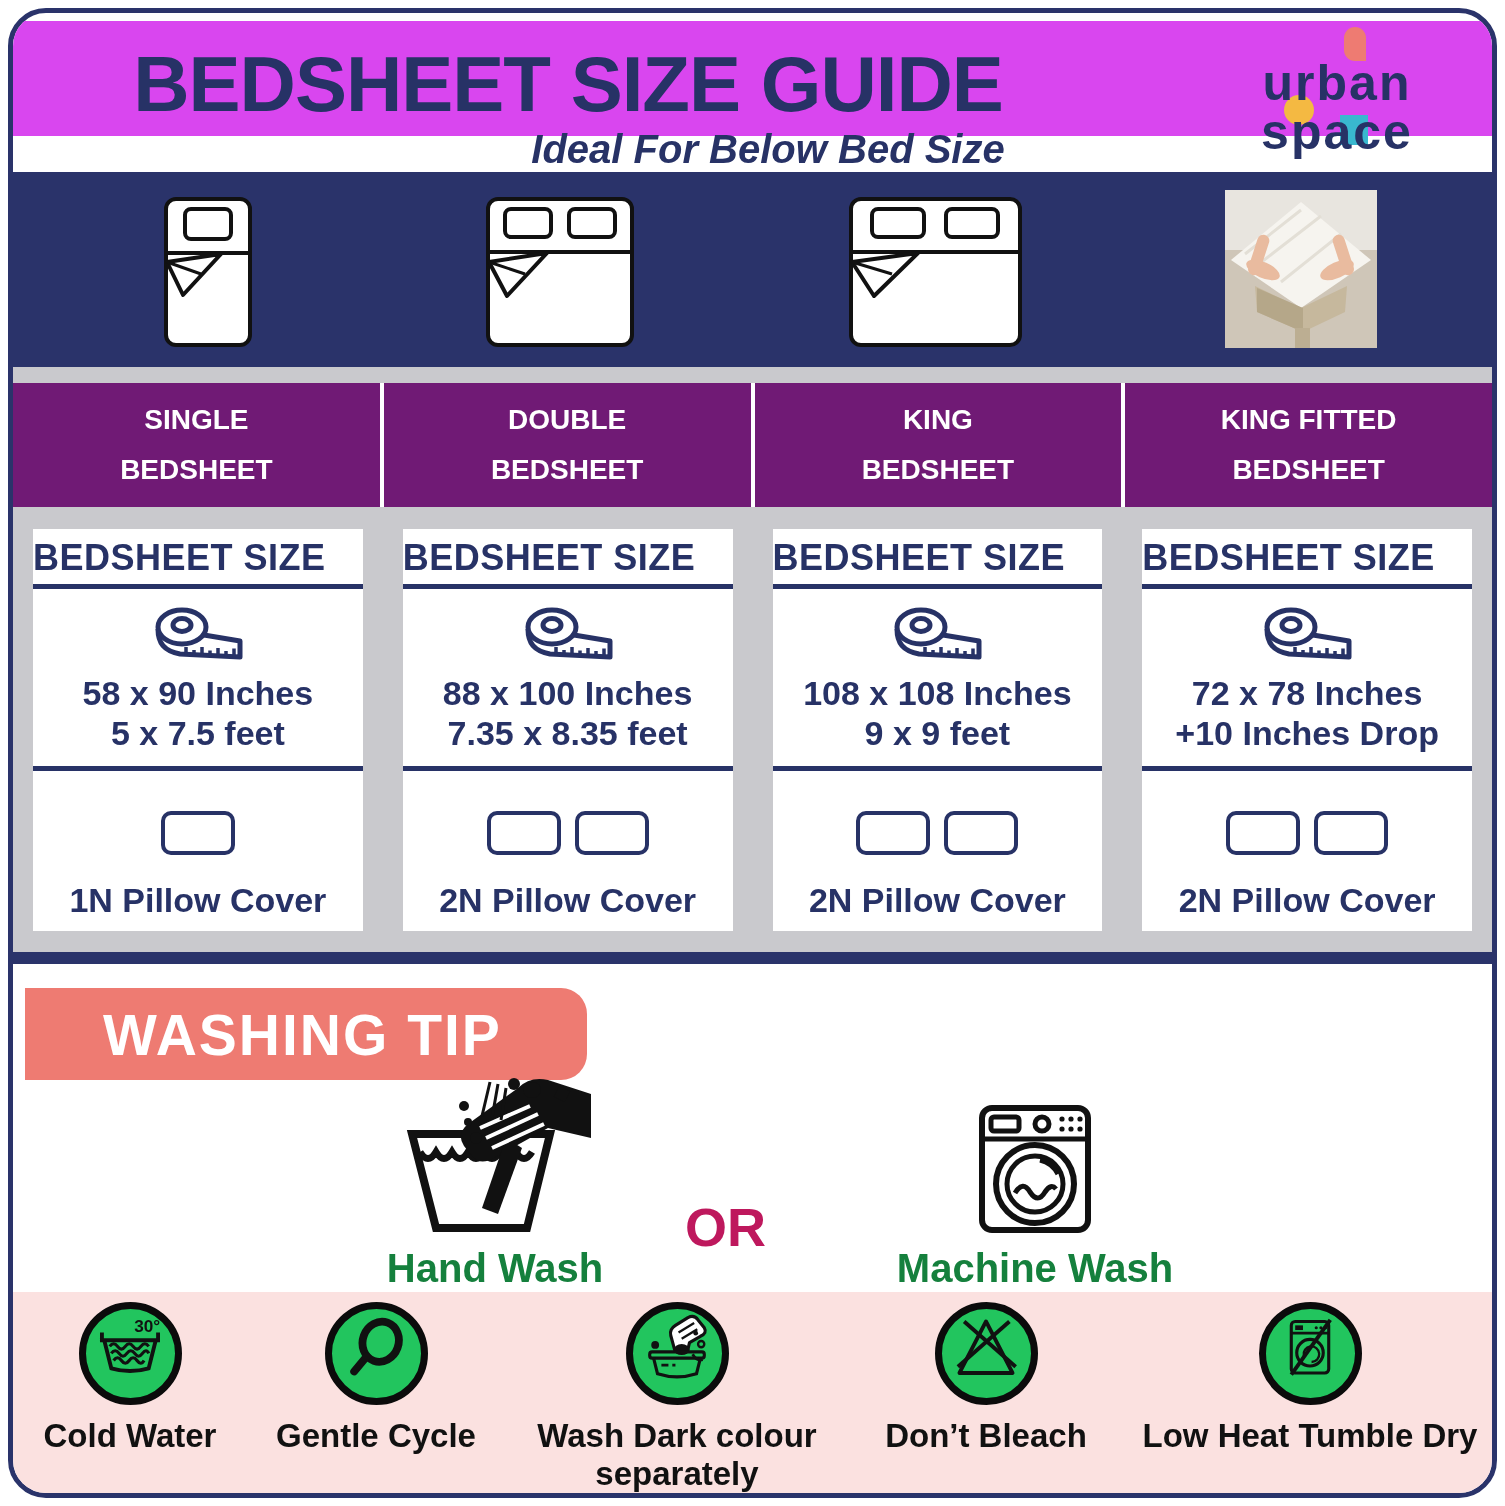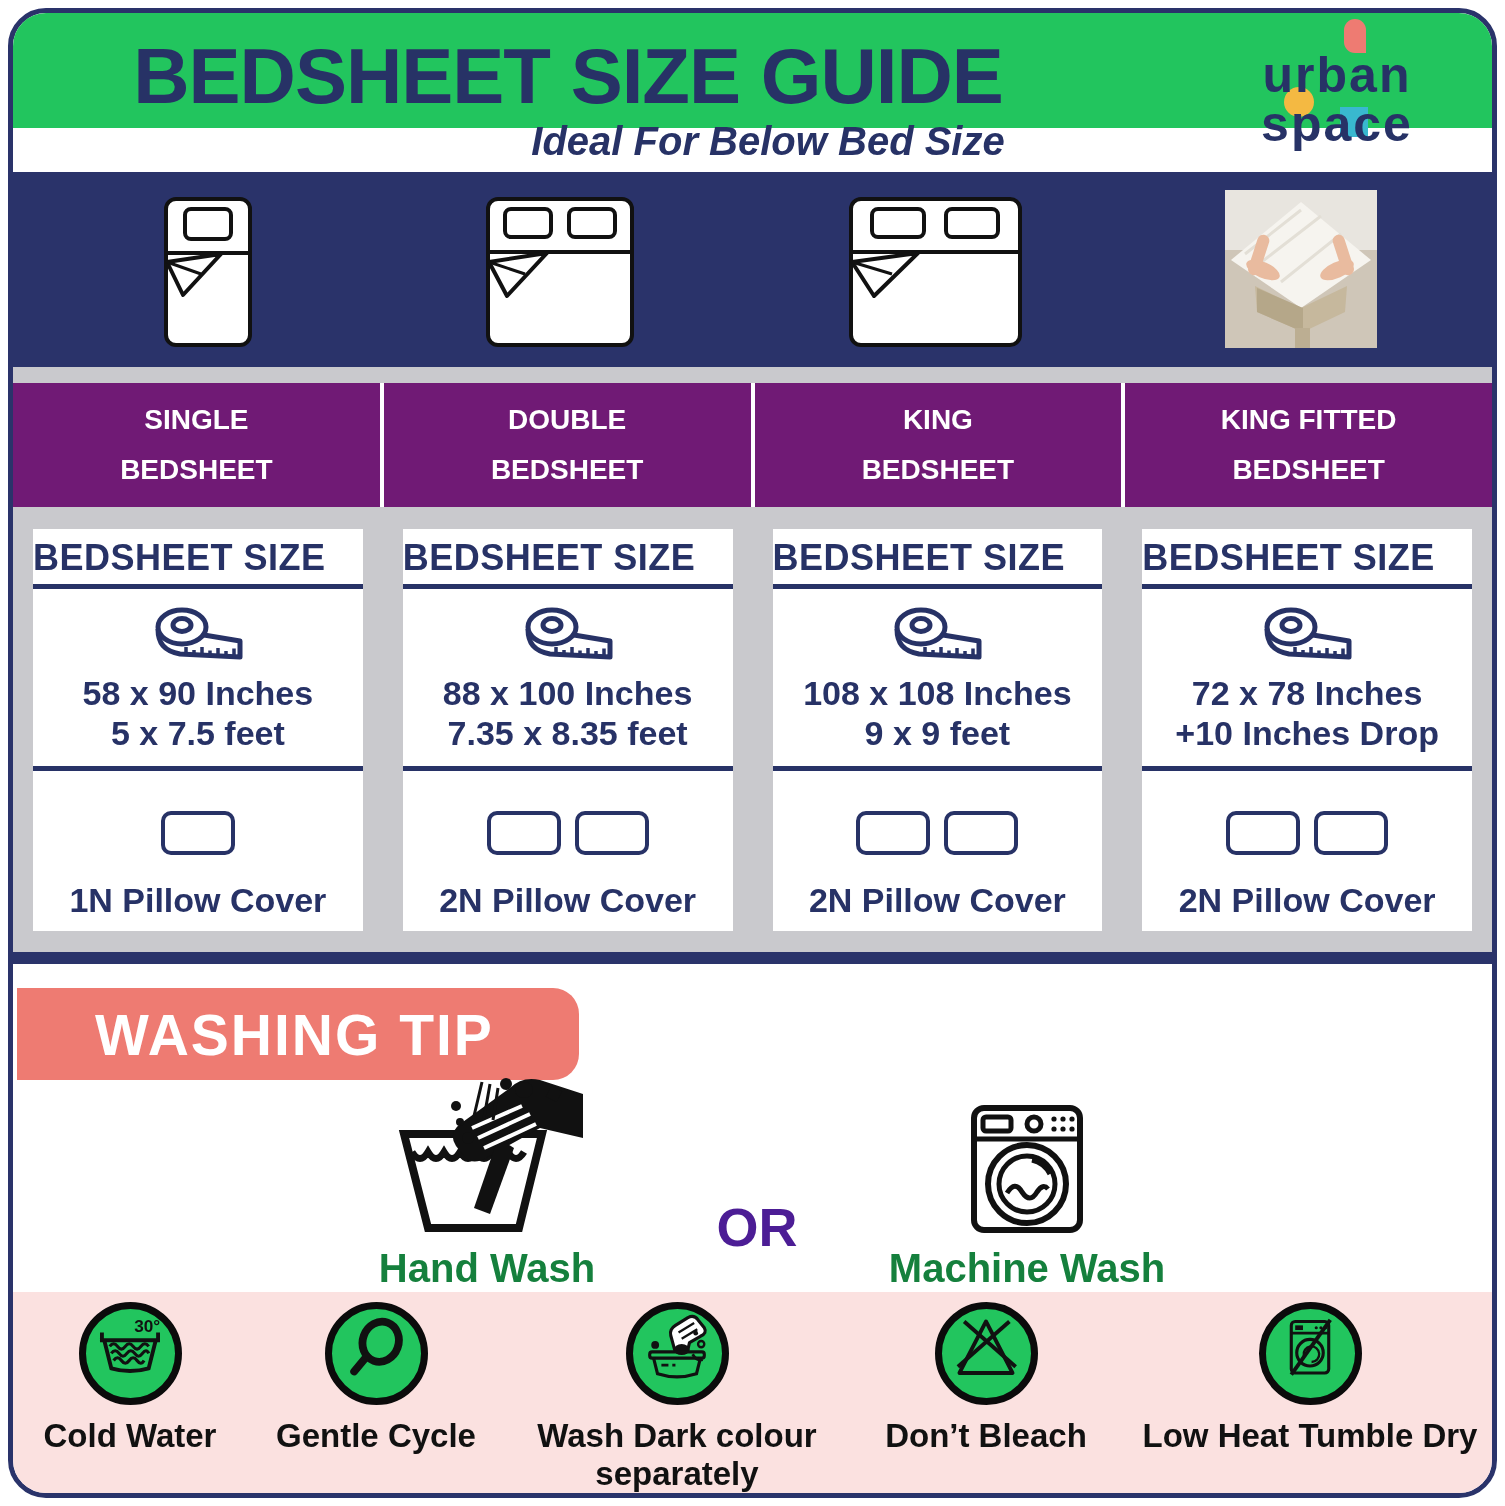--- a/index.html
+++ b/index.html
@@ -1,20 +1,20 @@
 <!DOCTYPE html>
 <html><head>
 <meta charset="utf-8">
 <style>
   html,body{margin:0;padding:0;background:#ffffff;width:1505px;height:1506px;overflow:hidden;
     font-family:"Liberation Sans",sans-serif;-webkit-font-smoothing:antialiased;}
   .frame{position:absolute;left:8px;top:8px;width:1479px;height:1480px;border:5px solid #2A336A;
     border-radius:38px;overflow:hidden;background:#fff;}
   
-  .header{position:absolute;left:0;top:0;width:100%;height:115px;background:#22c55e;}
+  .header{position:absolute;left:0;top:8px;width:100%;height:115px;background:#d946ef;}
   .title{position:absolute;left:0;top:18px;width:1110px;text-align:center;color:#273266;
     font-size:78px;font-weight:bold;letter-spacing:-1px;white-space:nowrap;}
   .subtitle{position:absolute;left:60px;top:106px;width:1390px;text-align:center;color:#273266;
     font-size:40px;font-weight:bold;font-style:italic;}
   .logo{position:absolute;right:40px;top:38px;width:230px;text-align:center;color:#273266;
     font-size:50px;font-weight:bold;letter-spacing:2px;line-height:49px;}
   .logo .l1,.logo .l2{position:relative;z-index:2;display:block;}
   .logo-dot{position:absolute;z-index:1;}
   .dot-salmon{left:122px;top:-32px;width:22px;height:34px;background:#EE7B72;border-radius:22px 22px 0 22px;}
   .dot-yellow{left:62px;top:36px;width:30px;height:30px;background:#F4B942;border-radius:50%;}
@@ -37,27 +37,27 @@
   .hr{height:5px;background:#273266;width:100%;}
   .card-mid{height:177px;text-align:center;}
   .card-mid svg{margin-top:16px;}
   .dims{margin-top:6px;color:#273266;font-size:34px;font-weight:600;line-height:40px;}
   .card-bottom{flex:1;text-align:center;}
   .pillows{margin-top:40px;display:flex;justify-content:center;gap:14px;}
   .pillow{width:74px;height:44px;border:4px solid #273266;border-radius:10px;box-sizing:border-box;background:#fff;}
   .pillow-label{margin-top:26px;color:#273266;font-size:34px;font-weight:bold;}
   
   .navy-bar{position:absolute;left:0;top:939px;width:100%;height:12px;background:#2A336A;}
-  .washing{position:absolute;left:4px;top:951px;width:100%;height:393px;background:#fff;}
+  .washing{position:absolute;left:12px;top:951px;width:100%;height:393px;background:#fff;}
   .banner{position:absolute;left:0;top:24px;width:562px;height:92px;background:#EE7B72;
     border-radius:0 26px 26px 0;color:#fff;font-size:57px;font-weight:bold;letter-spacing:2px;
     line-height:94px;padding-left:78px;box-sizing:border-box;}
   .wash-group{position:absolute;text-align:center;}
   .wash-label{color:#15803d;font-size:40px;font-weight:bold;margin-top:8px;}
-  .or{position:absolute;left:660px;top:232px;width:160px;text-align:center;color:#4c1d95;font-size:54px;font-weight:600;}
+  .or{position:absolute;left:660px;top:232px;width:160px;text-align:left;color:#be185d;font-size:54px;font-weight:600;}
   
   .pink-band{position:absolute;left:0;top:1279px;width:100%;height:201px;background:#FBE1E0;}
   .care{position:absolute;top:10px;text-align:center;}
   .care-circle{width:103px;height:103px;border:7px solid #0b0b0b;border-radius:50%;background:#22c55e;
     box-sizing:border-box;margin:0 auto;display:flex;align-items:flex-start;justify-content:center;}
   .care-label{margin-top:12px;color:#111;font-size:33px;font-weight:bold;line-height:38px;white-space:pre-line;}
 </style>
 </head>
 <body>
 

